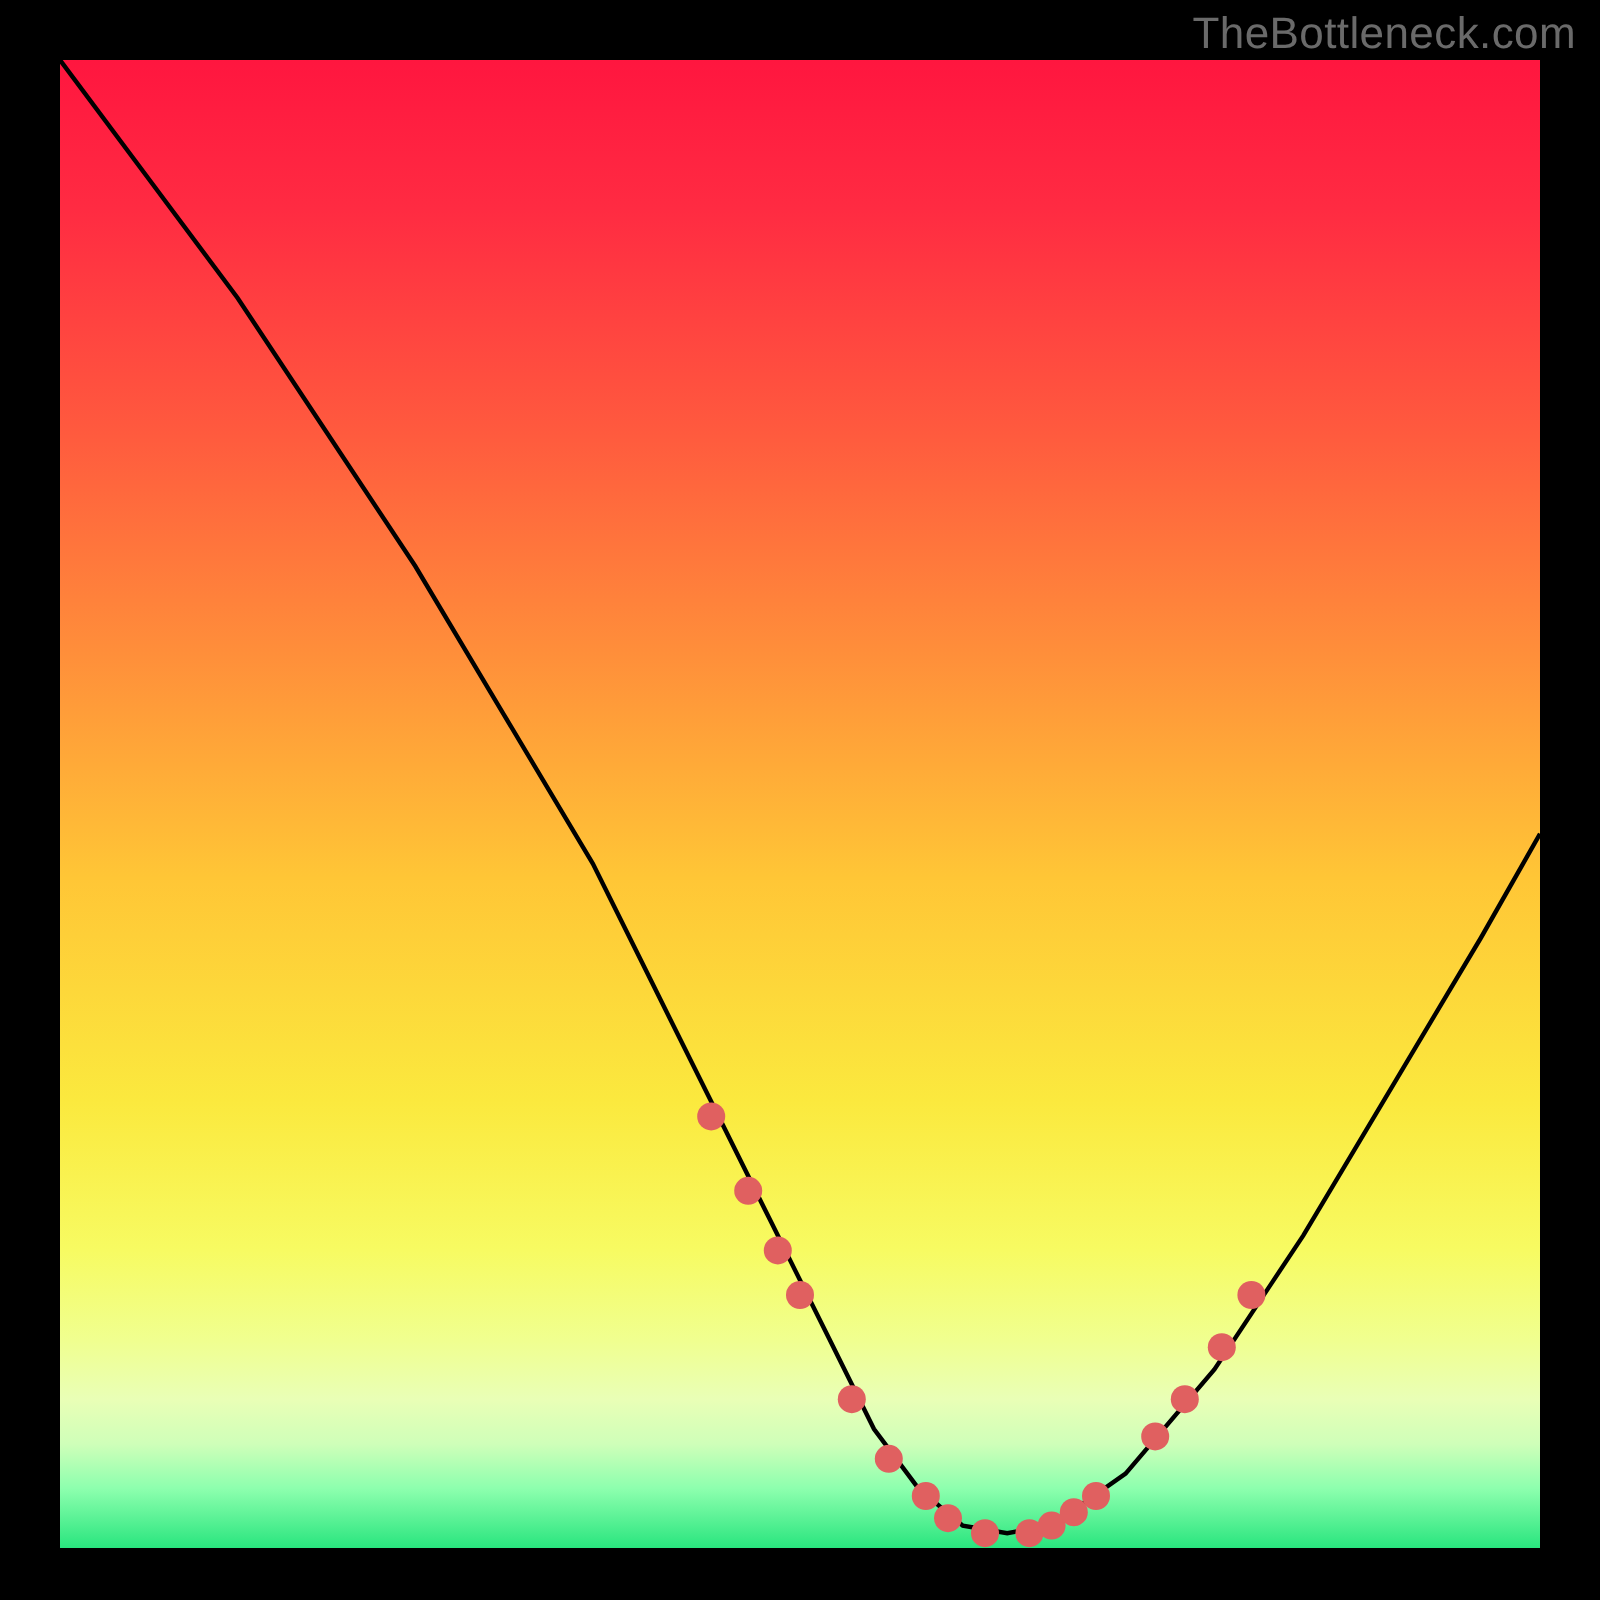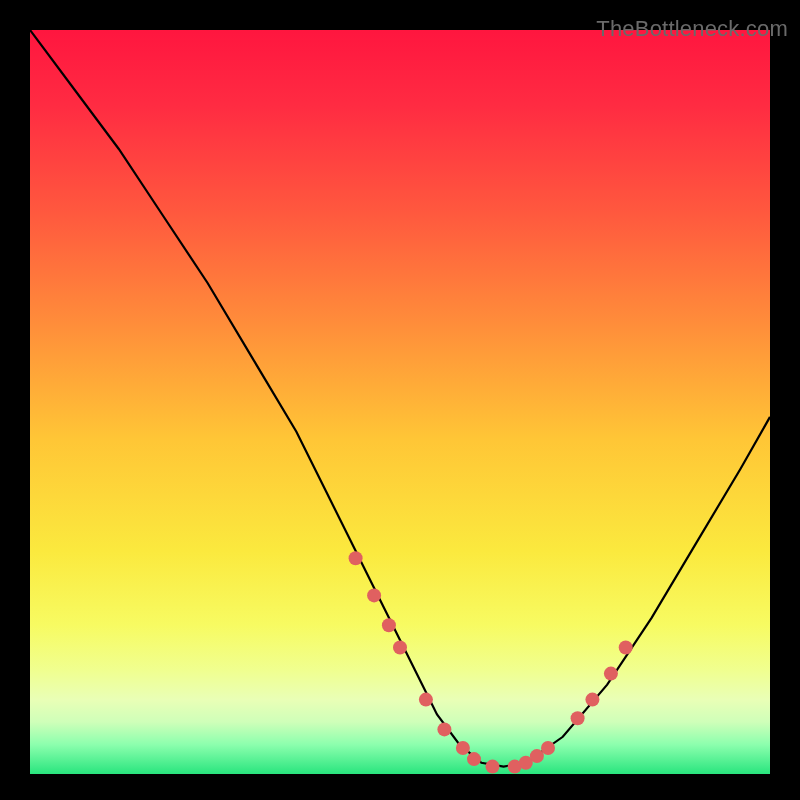--- a/index.html
+++ b/index.html
@@ -12,21 +12,21 @@
     font-family: Arial, Helvetica, sans-serif;
   }
   .frame {
     position: relative;
     width: 800px;
     height: 800px;
     background: #000;
   }
   .watermark {
     position: absolute;
-    top: 16px;
+    top: 4px;
     right: 12px;
     color: #6a6a6a;
     font-size: 22px;
     font-weight: 500;
     letter-spacing: 0.2px;
     z-index: 5;
   }
   .plot {
     position: absolute;
     left: 30px;

